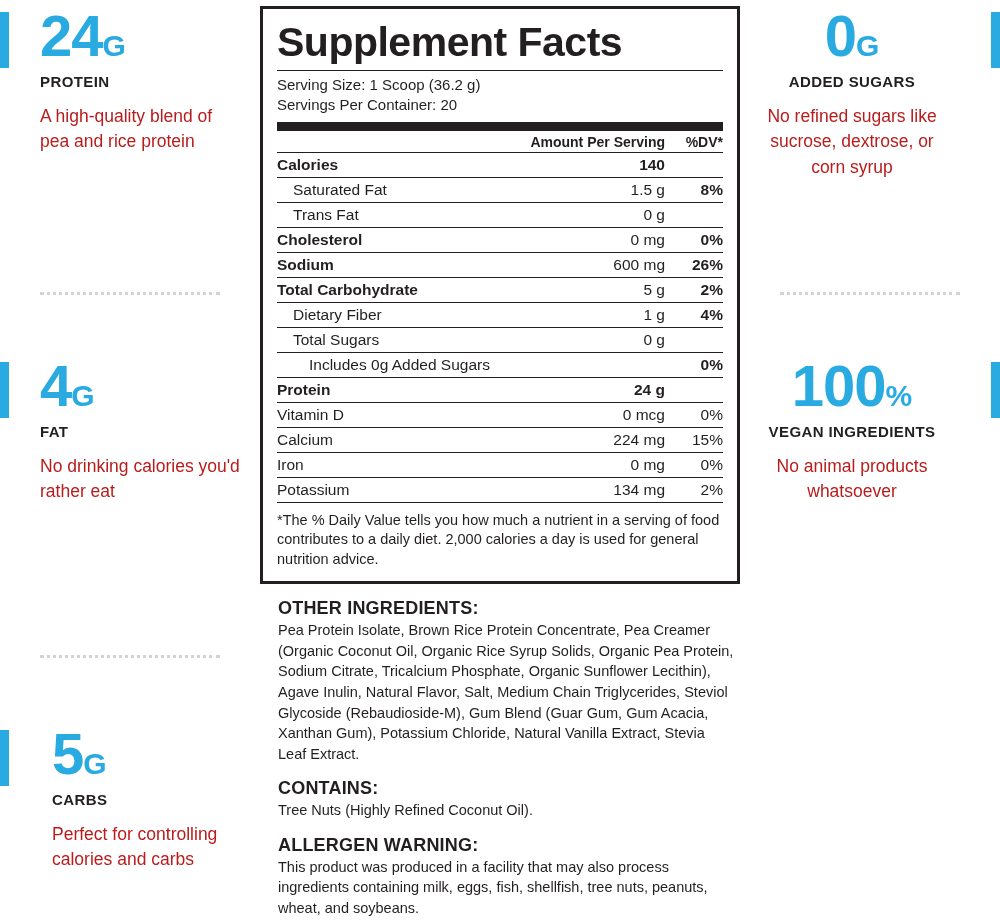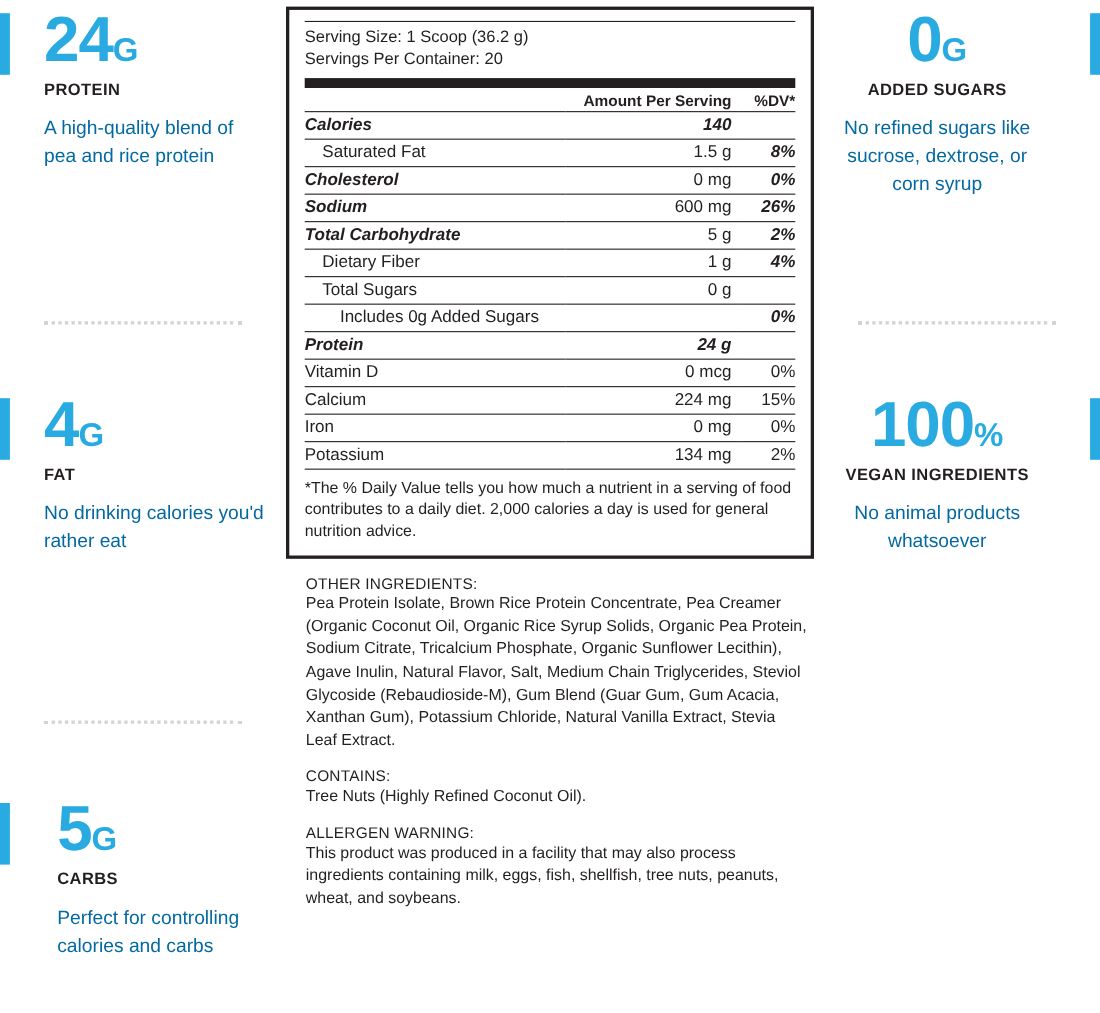--- a/index.html
+++ b/index.html
@@ -63,21 +63,21 @@
     margin-top: 10px;
     font-size: 15px;
     font-weight: bold;
     letter-spacing: 0.4px;
     color: #231f20;
   }
   .hl-desc {
     margin-top: 14px;
     font-size: 17.5px;
     line-height: 1.45;
-    color: #0369a1;
+    color: #b91c1c;
   }
 
   .dotted-sep {
     position: absolute;
     height: 0;
     border-top: 3px dotted #cfd4d8;
     width: 180px;
   }
   .side-col.left .dotted-sep { left: 40px; }
   .side-col.right .dotted-sep { right: 40px; }
@@ -119,37 +119,37 @@
     vertical-align: bottom;
   }
   table.nutri td.amt { text-align: right; white-space: nowrap; padding-right: 6px; }
   table.nutri td.dv { text-align: right; width: 52px; white-space: nowrap; }
   .hdr td {
     font-weight: bold;
     font-size: 14px;
     border-bottom: 1px solid #231f20 !important;
     padding-bottom: 2px !important;
   }
-  .bold { font-weight: bold; font-style: italic; }
+  .bold { font-weight: bold; }
   .indent1 { padding-left: 16px !important; }
   .indent2 { padding-left: 32px !important; }
   .footnote {
     font-size: 14.5px;
     line-height: 1.35;
     padding-top: 8px;
   }
 
   .below {
     margin-top: 14px;
     padding-left: 18px;
     padding-right: 4px;
   }
   .sec-title {
-    font-size: 14px;
-    font-weight: normal;
+    font-size: 18px;
+    font-weight: bold;
     letter-spacing: 0.2px;
     margin-bottom: 1px;
   }
   .sec-body {
     font-size: 14.5px;
     line-height: 1.42;
     margin-bottom: 14px;
   }
   .sec-body.last { margin-bottom: 0; }
 </style>
@@ -211,20 +211,21 @@
         <div class="big-num"><span>100</span><span class="unit">%</span></div>
         <div class="hl-label">VEGAN INGREDIENTS</div>
         <div class="hl-desc">No animal products whatsoever</div>
       </div>
     </div>
   </div>
 
   <div class="center">
 
     <div class="facts-box">
+      <div class="facts-title">Supplement Facts</div>
       <div class="rule-thin"></div>
       <div class="serving-line" style="padding-top:4px;">Serving Size: 1 Scoop (36.2 g)</div>
       <div class="serving-line">Servings Per Container: 20</div>
       <div class="rule-thick"></div>
 
       <table class="nutri">
         <tbody>
             <tr class="hdr">
           <td></td>
           <td class="amt">Amount Per Serving</td>
@@ -235,20 +236,25 @@
           <td class="bold">Calories</td>
           <td class="amt bold">140</td>
           <td class="dv bold"></td>
         </tr>
         <tr>
           <td class="indent1">Saturated Fat</td>
           <td class="amt">1.5 g</td>
           <td class="dv bold">8%</td>
         </tr>
         <tr>
+          <td class="indent1">Trans Fat</td>
+          <td class="amt">0 g</td>
+          <td class="dv"></td>
+        </tr>
+        <tr>
           <td class="bold">Cholesterol</td>
           <td class="amt">0 mg</td>
           <td class="dv bold">0%</td>
         </tr>
         <tr>
           <td class="bold">Sodium</td>
           <td class="amt">600 mg</td>
           <td class="dv bold">26%</td>
         </tr>
         <tr>

